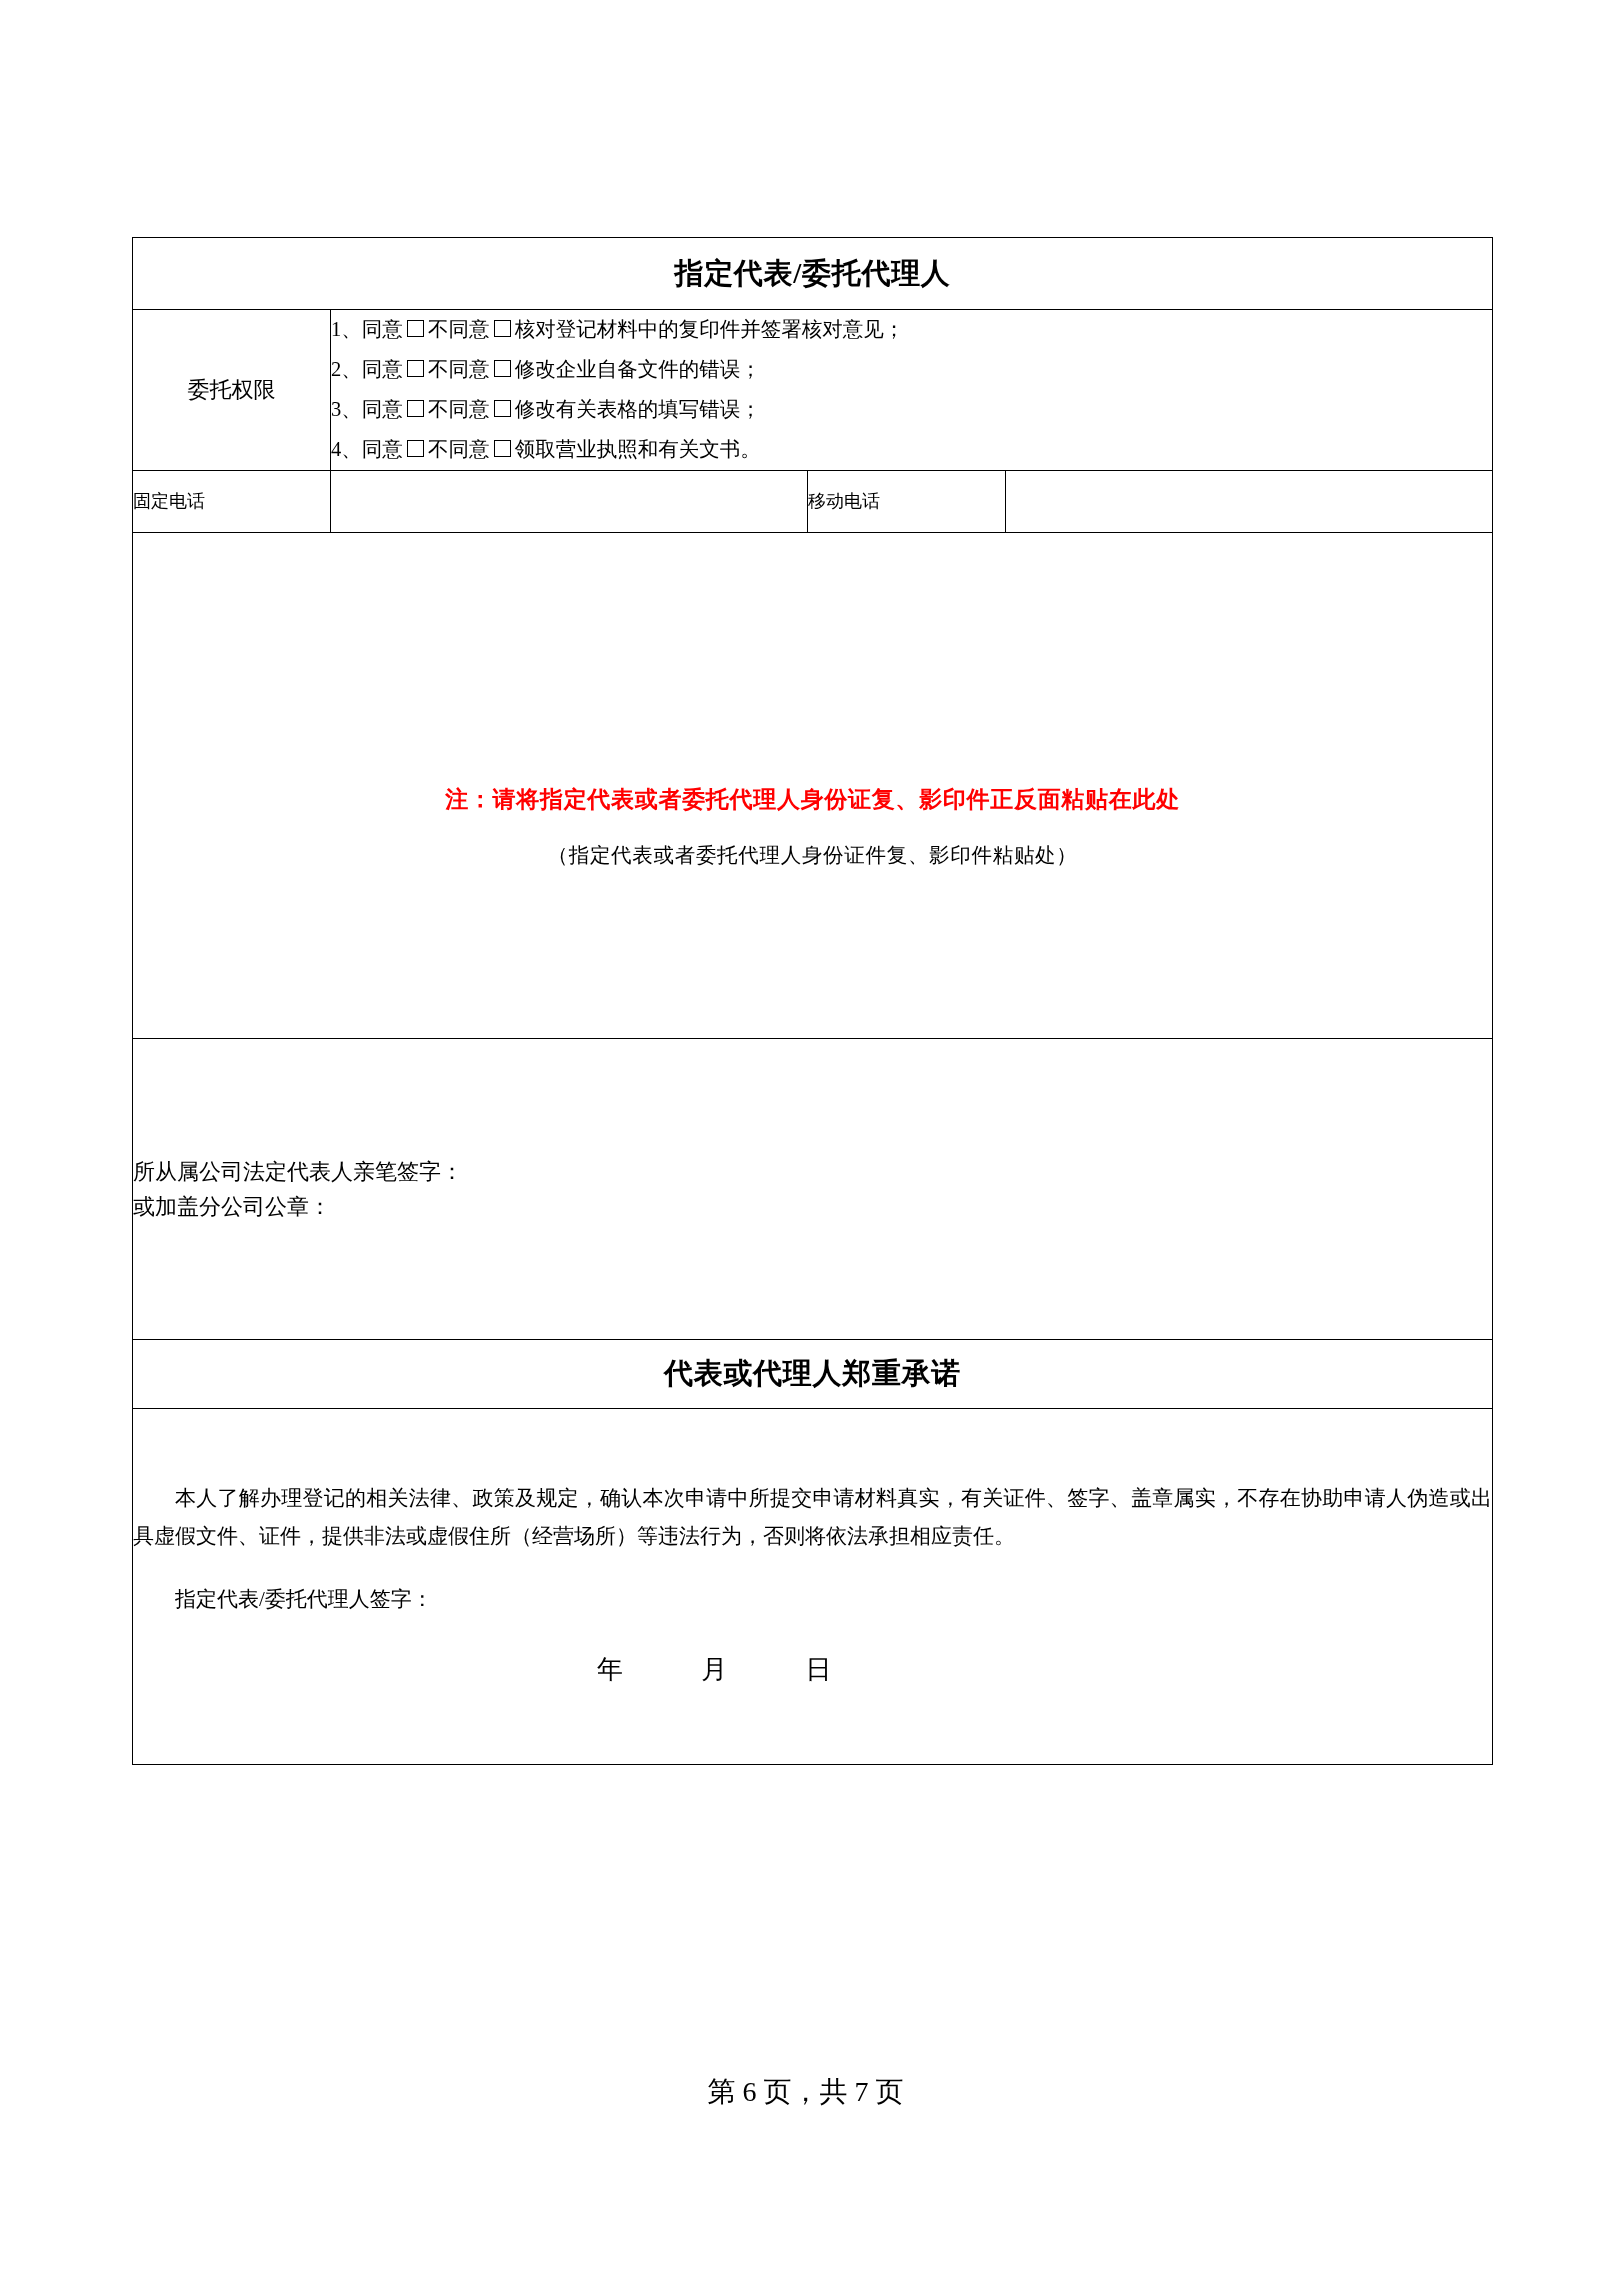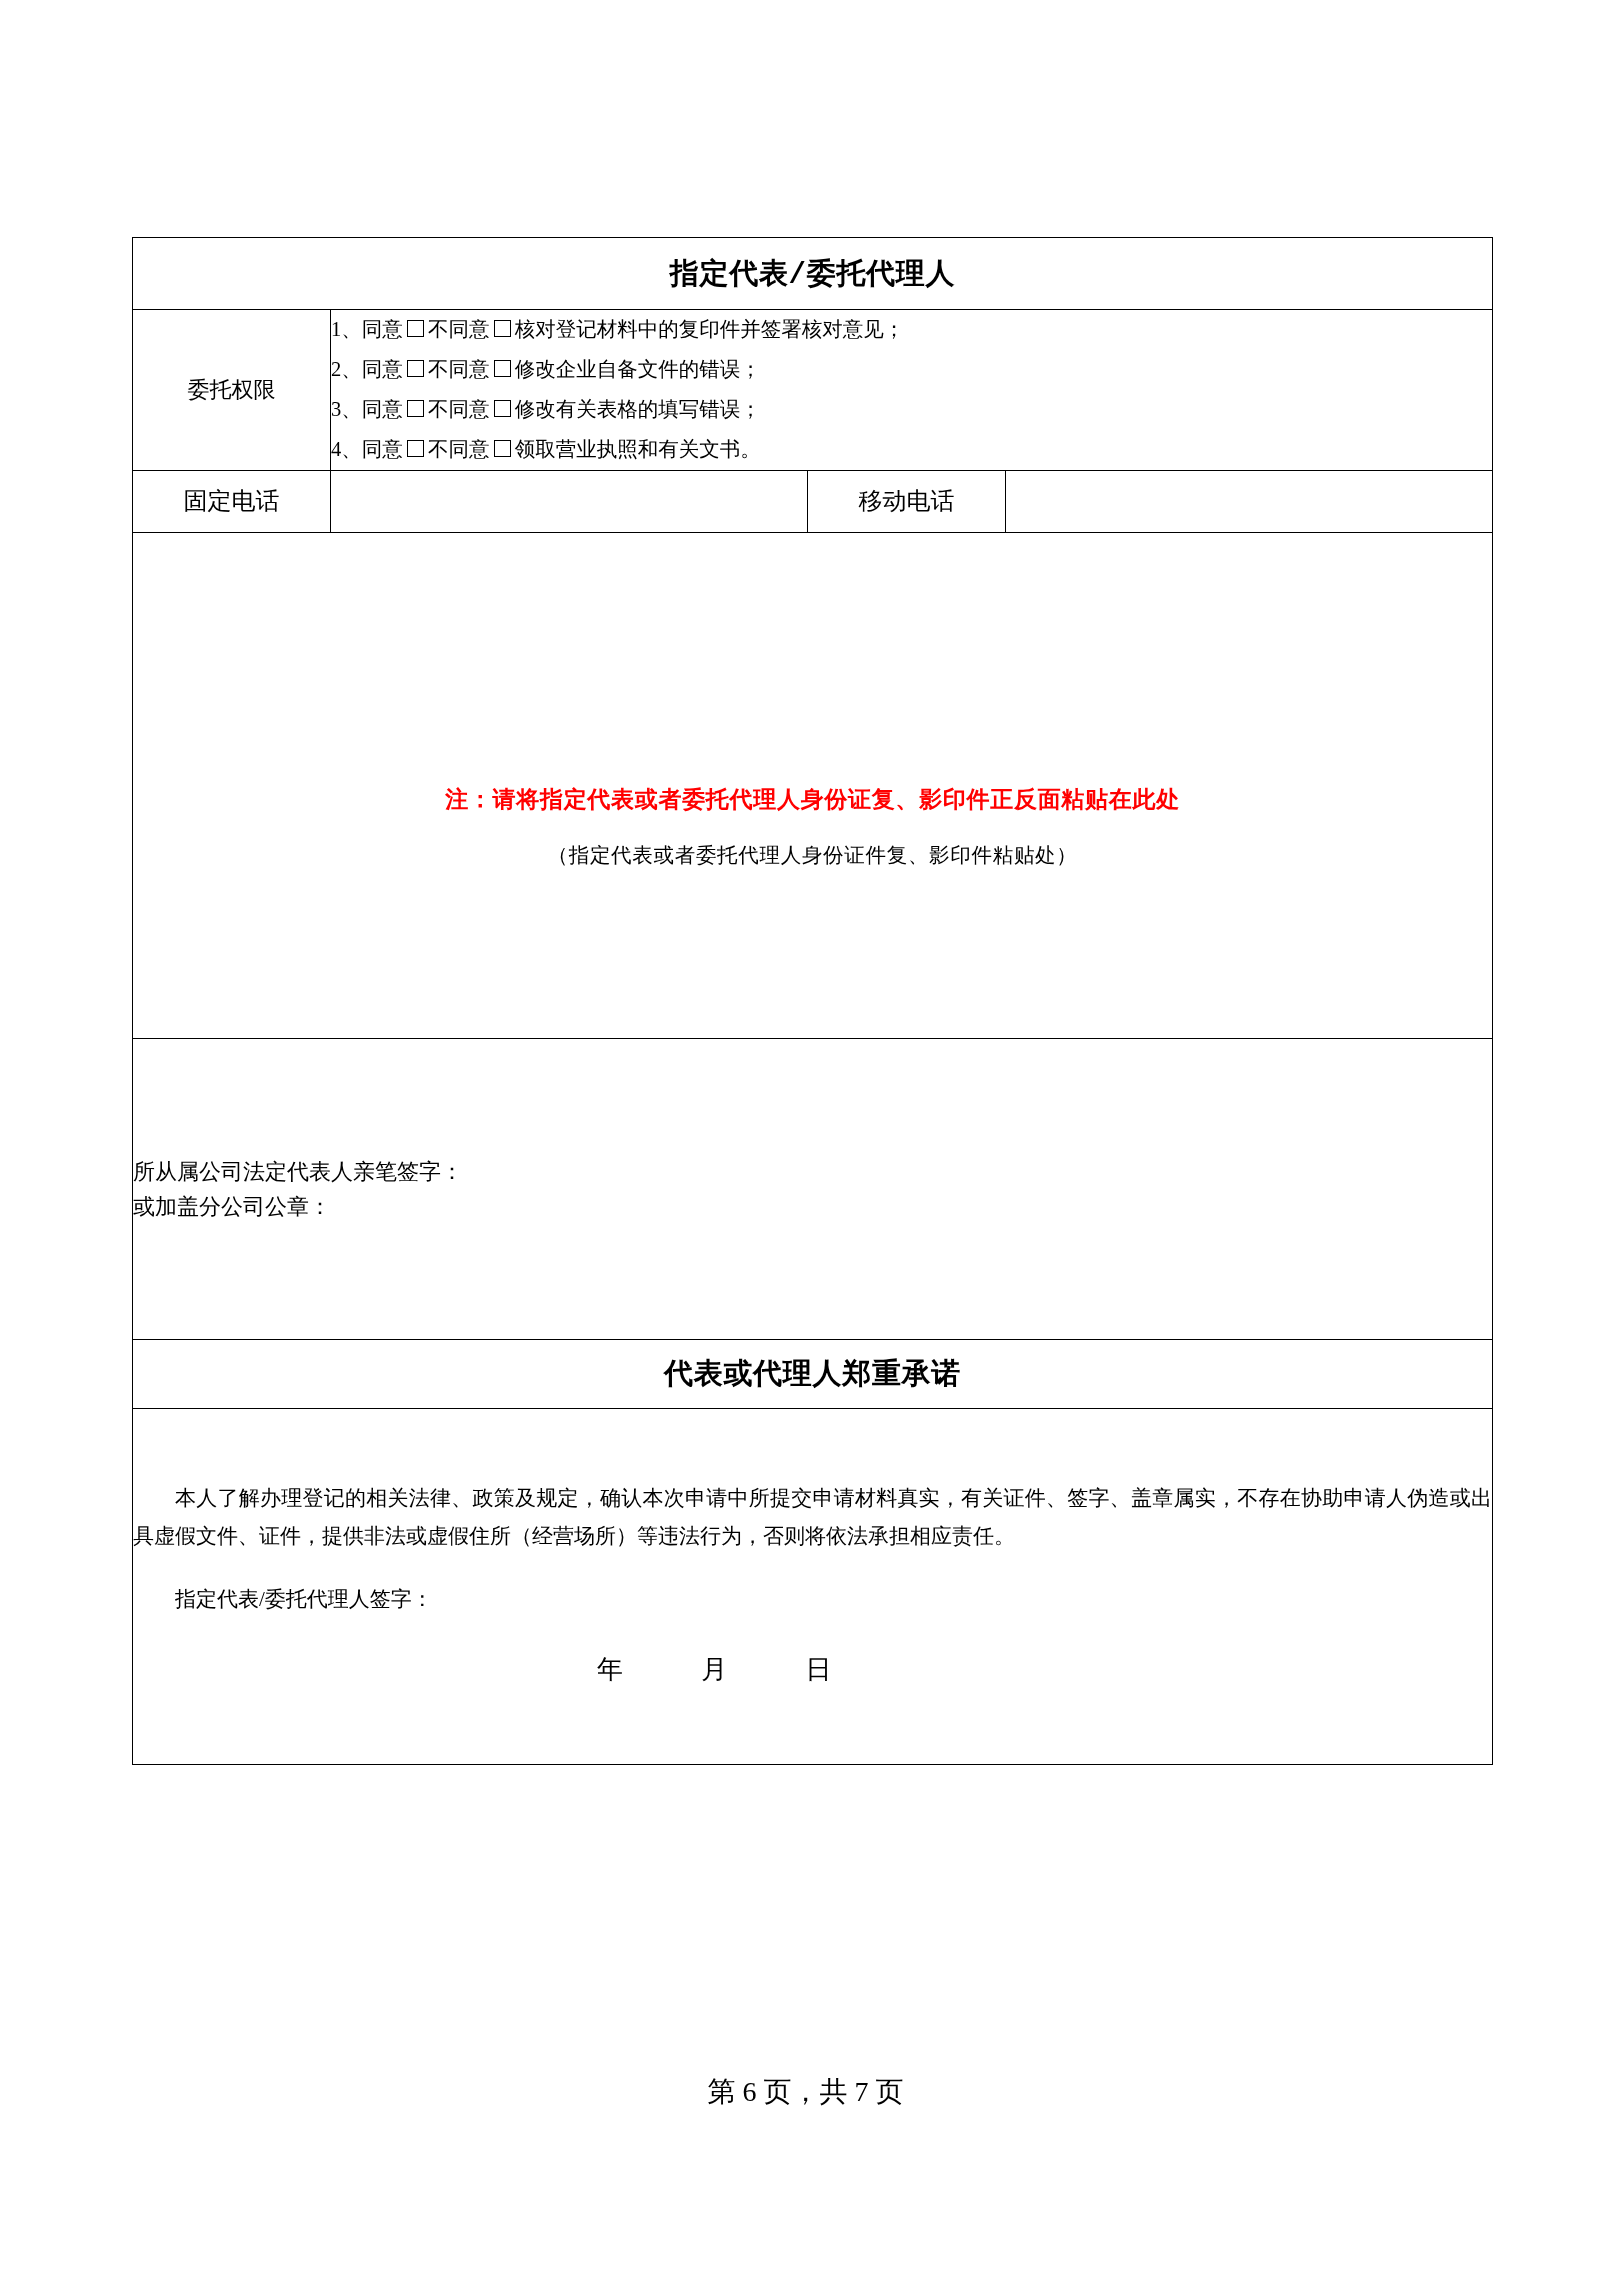--- a/index.html
+++ b/index.html
@@ -35,21 +35,20 @@
     vertical-align: middle;
   }
 
   
   .title-cell {
     text-align: center;
     height: 71px;
     font-size: 29px;
     font-weight: bold;
     letter-spacing: 0.7px;
-    font-family: Liberation Mono, monospace;
   }
 
   
   .label-cell {
     text-align: center;
     font-size: 22px;
     width: 198px;
   }
   .authority-cell {
     padding: 20.5px 0 20.5px 61px;
@@ -66,22 +65,22 @@
     border: 1.4px solid #000000;
     margin: 0 4.1px;
     vertical-align: -0.7px;
   }
 
   
   .phone-row td {
     height: 61px;
   }
   .phone-label {
-    text-align: center;
-    font-size: 24px;
+    text-align: left;
+    font-size: 18px;
   }
   .phone-value {
     height: 61px;
   }
 
   
   .paste-cell {
     height: 505px;
     text-align: center;
     vertical-align: middle;

